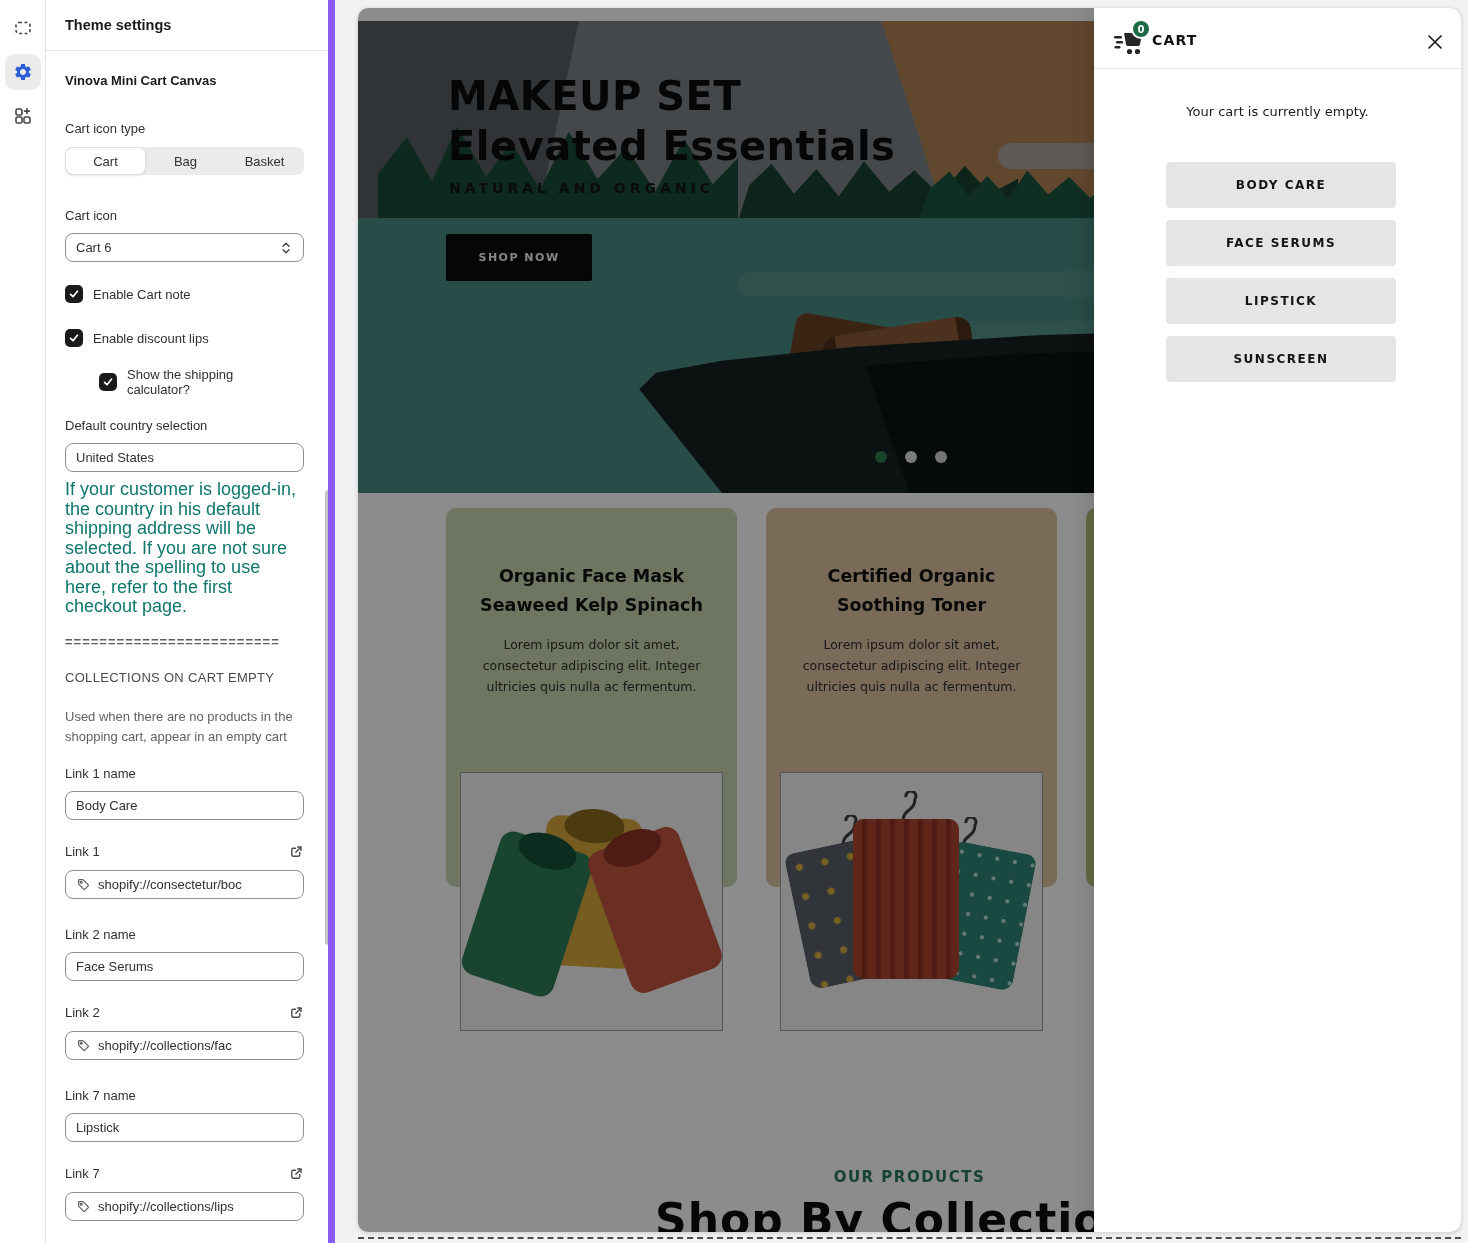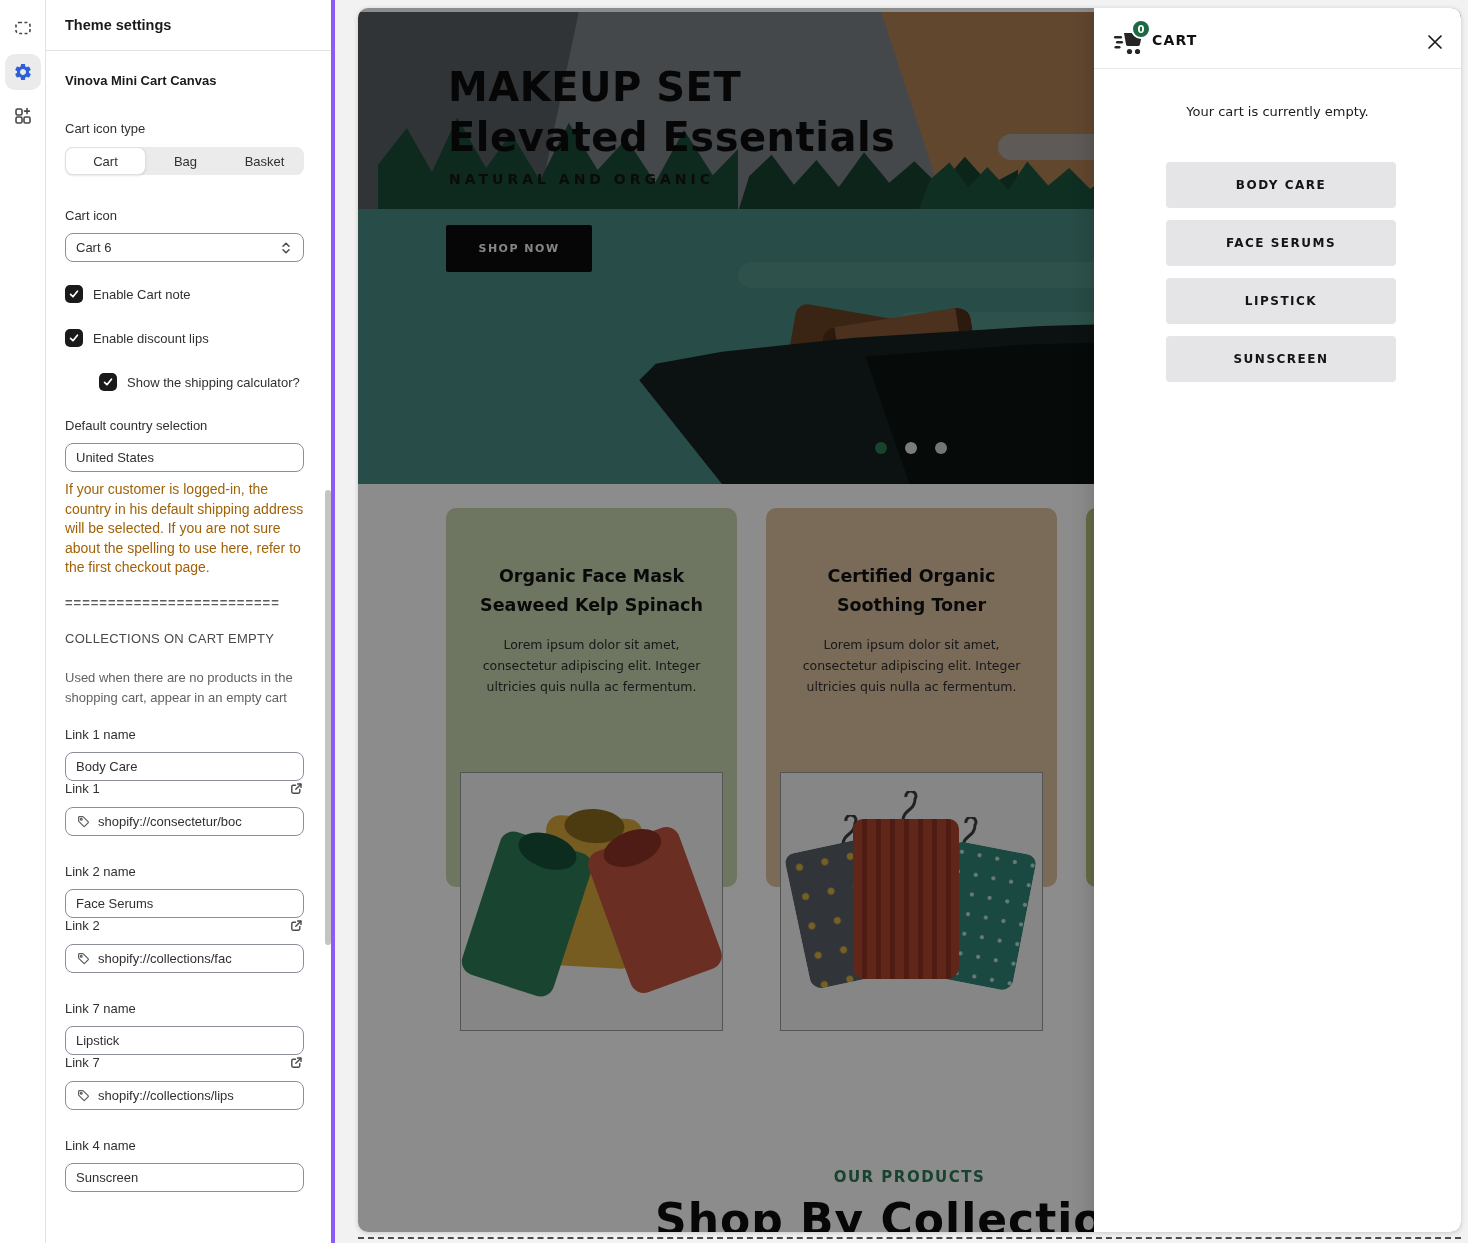--- a/index.html
+++ b/index.html
@@ -7,55 +7,55 @@
               font-family:"Liberation Sans", sans-serif; }
 
   
   .activity-bar { position:absolute; left:0; top:0; width:46px; height:1243px;
     background:#fff; border-right:1px solid #e3e3e3; z-index:30; }
   .act-item { position:absolute; left:5px; width:36px; height:36px; border-radius:10px;
     display:flex; align-items:center; justify-content:center; }
   .act-item.sel { background:#ebebeb; }
 
   .panel { position:absolute; left:46px; top:0; width:289px; height:1243px;
-    background:#fff; border-right:4px solid #8b5cf6; z-index:20; overflow:hidden; }
+    background:#fff; border-right:7px solid #8b5cf6; z-index:20; overflow:hidden; }
   .panel-header { height:51px; border-bottom:1px solid #e3e3e3; display:flex; align-items:center; padding-left:19px; }
   .panel-header h1 { font-size:14.5px; font-weight:bold; color:#1a1a1a; }
   .panel-body { padding:0 31px 0 19px; }
   .sec-title { margin-top:22px; font-size:13px; font-weight:bold; color:#1a1a1a; }
   .lbl { font-size:13px; color:#303030; line-height:15px; }
   .mt24{margin-top:33px;} .mt27{margin-top:27px;} .mt19{margin-top:19px;} .mt28{margin-top:28px;}
   .seg { margin-top:11px; width:239px; height:28px; background:#ebebeb; border-radius:8px;
     display:flex; }
   .seg-btn { flex:1; display:flex; align-items:center; justify-content:center;
     font-size:13px; color:#303030; border-radius:8px; }
   .seg-btn.active { background:#fff; border:1px solid #e0e0e0; box-shadow:0 1px 2px rgba(0,0,0,.1); }
   .inp { margin-top:10px; width:239px; height:29px; border:1px solid #8a8f98; border-radius:8px;
     background:#fff; display:flex; align-items:center; padding:0 10px; font-size:13px; color:#303030;
     white-space:nowrap; overflow:hidden; }
   .inp .chev { margin-left:auto; flex:0 0 auto; }
   .inp .tagic { margin-right:7px; flex:0 0 auto; }
   .cb-row { display:flex; align-items:center; gap:10px; height:18px; }
   .cb-row.r1{margin-top:23px;} .cb-row.r2{margin-top:26px;} .cb-row.r3{margin-top:26px;padding-left:34px;}
   .cb { width:18px; height:18px; background:#1a1a1a; border-radius:5px; flex:0 0 auto;
     display:flex; align-items:center; justify-content:center; }
-  .help { margin-top:8px; font-size:14px; color:#a16207; line-height:19.5px; width:241px; }
+  .help { margin-top:8px; font-size:18px; color:#0f766e; line-height:19.5px; width:241px; }
   .help2 { margin-top:22px; font-size:13px; color:#616161; line-height:20px; width:241px; }
   .eqdiv { margin-top:17px; font-size:13px; color:#5c5c5c; letter-spacing:1px; font-weight:bold; }
   .subhead { margin-top:21px; font-size:13px; color:#4a4a4a; letter-spacing:.3px; }
-  .link-lbl-row { display:flex; align-items:center; justify-content:space-between; width:239px; }
+  .link-lbl-row { display:flex; align-items:center; justify-content:space-between; width:239px; margin-top:24px; }
   .scroll-thumb { position:absolute; left:279px; top:490px; width:6px; height:455px;
     background:#c4c4c4; border-radius:3px; }
 
   
   .canvas { position:absolute; left:358px; top:8px; width:1103px; height:1224px;
     border-radius:10px; overflow:hidden; background:#fff; box-shadow:0 1px 5px rgba(0,0,0,.18); }
   .page { position:absolute; inset:0; font-family:"DejaVu Sans", sans-serif; }
 
-  .hero { position:absolute; left:0; top:4px; width:1103px; height:472px; overflow:hidden; background:#e5e5e5; }
+  .hero { position:absolute; left:0; top:13px; width:1103px; height:472px; overflow:hidden; background:#e5e5e5; }
   .h-shape { position:absolute; }
   .hero-title { position:absolute; left:90px; top:50px; font-size:40px; line-height:50px;
     font-weight:bold; color:#0c0c0c; letter-spacing:.5px; z-index:6; }
   .hero-sub { position:absolute; left:91px; top:159px; font-size:14px; font-weight:bold;
     color:#151515; letter-spacing:4px; z-index:6; }
   .hero-cta { position:absolute; left:88px; top:213px; width:146px; height:47px; background:#0b0b0b;
     color:#f2f2f2; font-size:11px; font-weight:bold; letter-spacing:1.5px;
     display:flex; align-items:center; justify-content:center; z-index:6; border-radius:2px; }
   .dots { position:absolute; left:517px; top:430px; display:flex; gap:18px; z-index:6; }
   .dot { width:12px; height:12px; border-radius:50%; }

